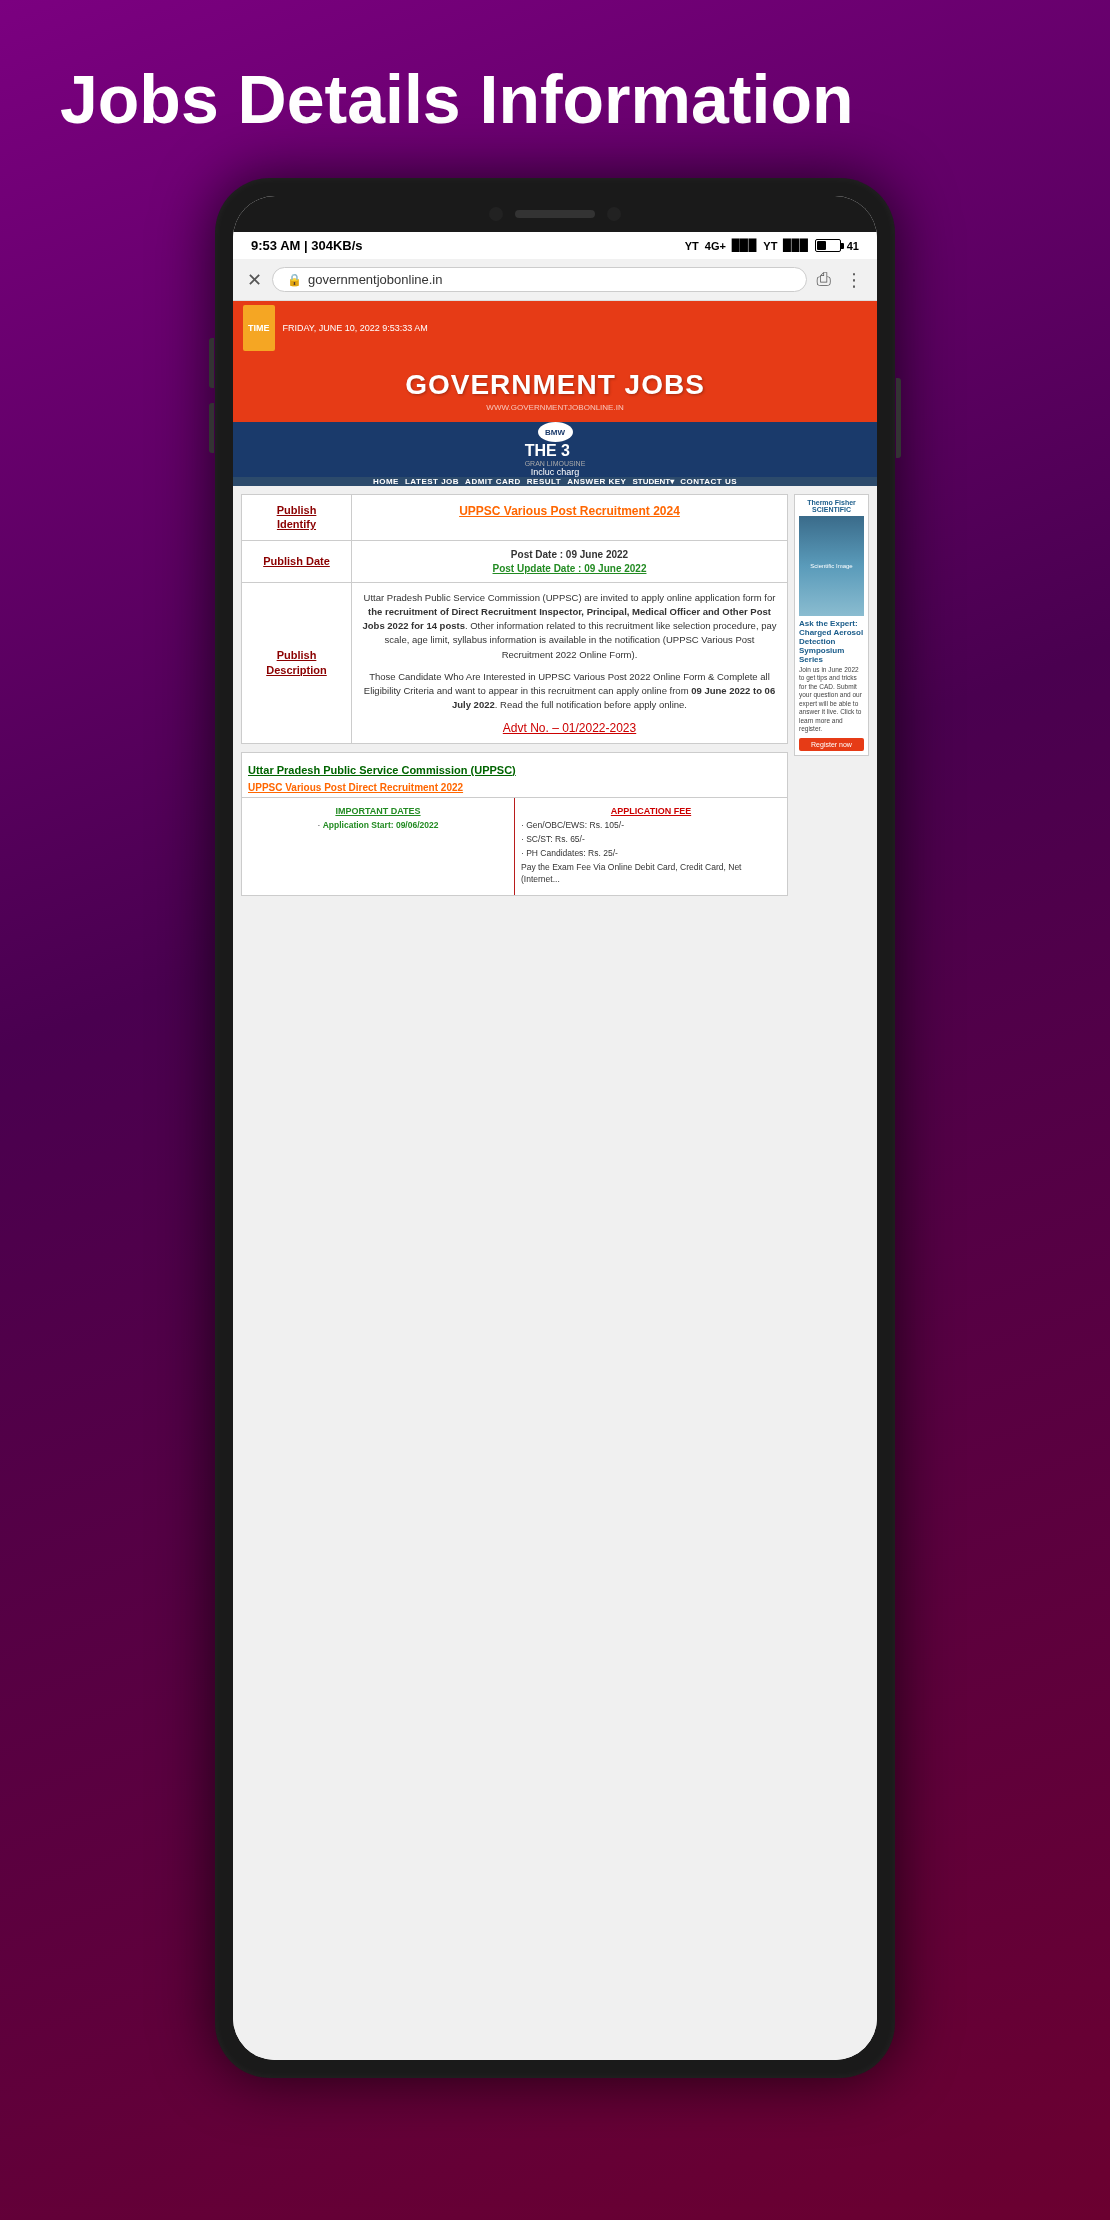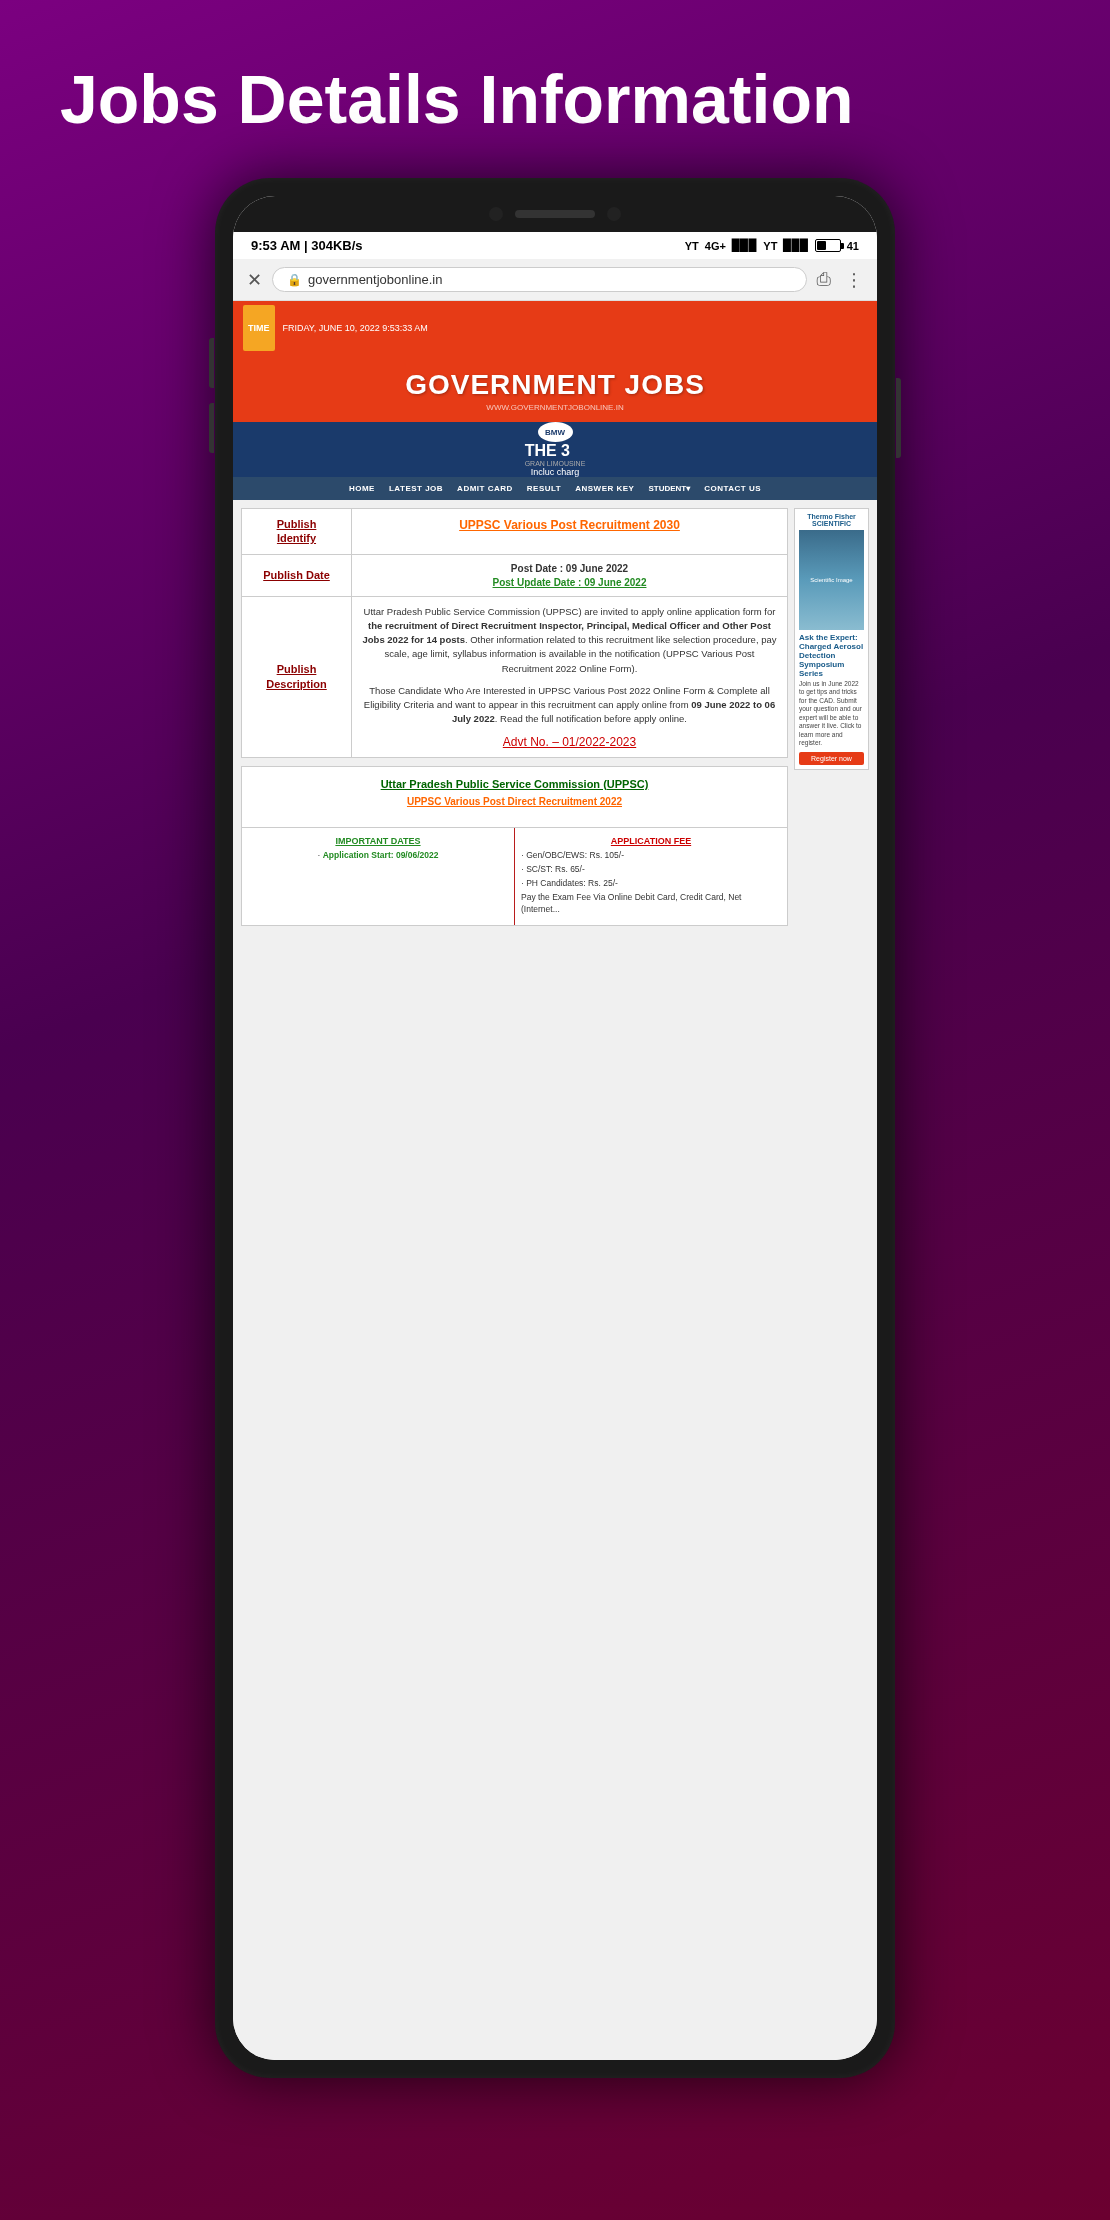--- a/index.html
+++ b/index.html
@@ -165,24 +165,24 @@
       display: flex; align-items: center; justify-content: center;
       font-size: 8px; font-weight: bold; color: #1a3a6b;
     }
     .ad-text { color: white; font-size: 16px; font-weight: bold; }
     .ad-sub { font-size: 7px; color: #aaa; }
     .ad-right { color: white; font-size: 9px; text-align: right; }
 
     
     .site-nav {
       background: #2c4a6b;
-      padding: 7px 8px;
+      padding: 0 8px;
       display: flex;
       justify-content: center;
-      gap: 14px;
+      gap: 6px;
     }
     .nav-item { color: white; font-size: 8px; font-weight: bold; letter-spacing: 0.5px; cursor: pointer; }
     .nav-item-dropdown { color: white; font-size: 8px; font-weight: bold; }
 
     
     .site-main {
       background: #f0f0f0;
       flex: 1;
       display: flex;
       gap: 0;
@@ -273,22 +273,21 @@
       color: #c00;
       font-size: 12px;
       text-decoration: underline;
       display: block;
       text-align: center;
       margin-top: 8px;
     }
 
     
     .card2-title {
-      text-align: center;
-      padding: 10px 6px 20px;
+      padding: 10px 6px 4px;
       background: white;
       border-bottom: 1px solid #ccc;
     }
 
     .card2-org-link {
       color: #006400;
       font-size: 11px;
       font-weight: bold;
       text-decoration: underline;
       display: block;
@@ -530,21 +529,21 @@
         <div class="content-area">
 
           <div class="card">
 
             <div class="card-row">
               <div class="card-label-cell">
                 <span class="card-label-text">Publish<br>Identify</span>
               </div>
               <div class="card-content-cell">
                 <span class="job-title-link">UPPSC Various Post Recruitment
-2030</span>
+2024</span>
               </div>
             </div>
 
             <div class="card-row">
               <div class="card-label-cell">
                 <span class="card-label-text">Publish Date</span>
               </div>
               <div class="card-content-cell">
                 <div class="post-date">Post Date : 09 June 2022</div>
                 <div class="update-date">Post Update Date : 09 June 2022</div>

